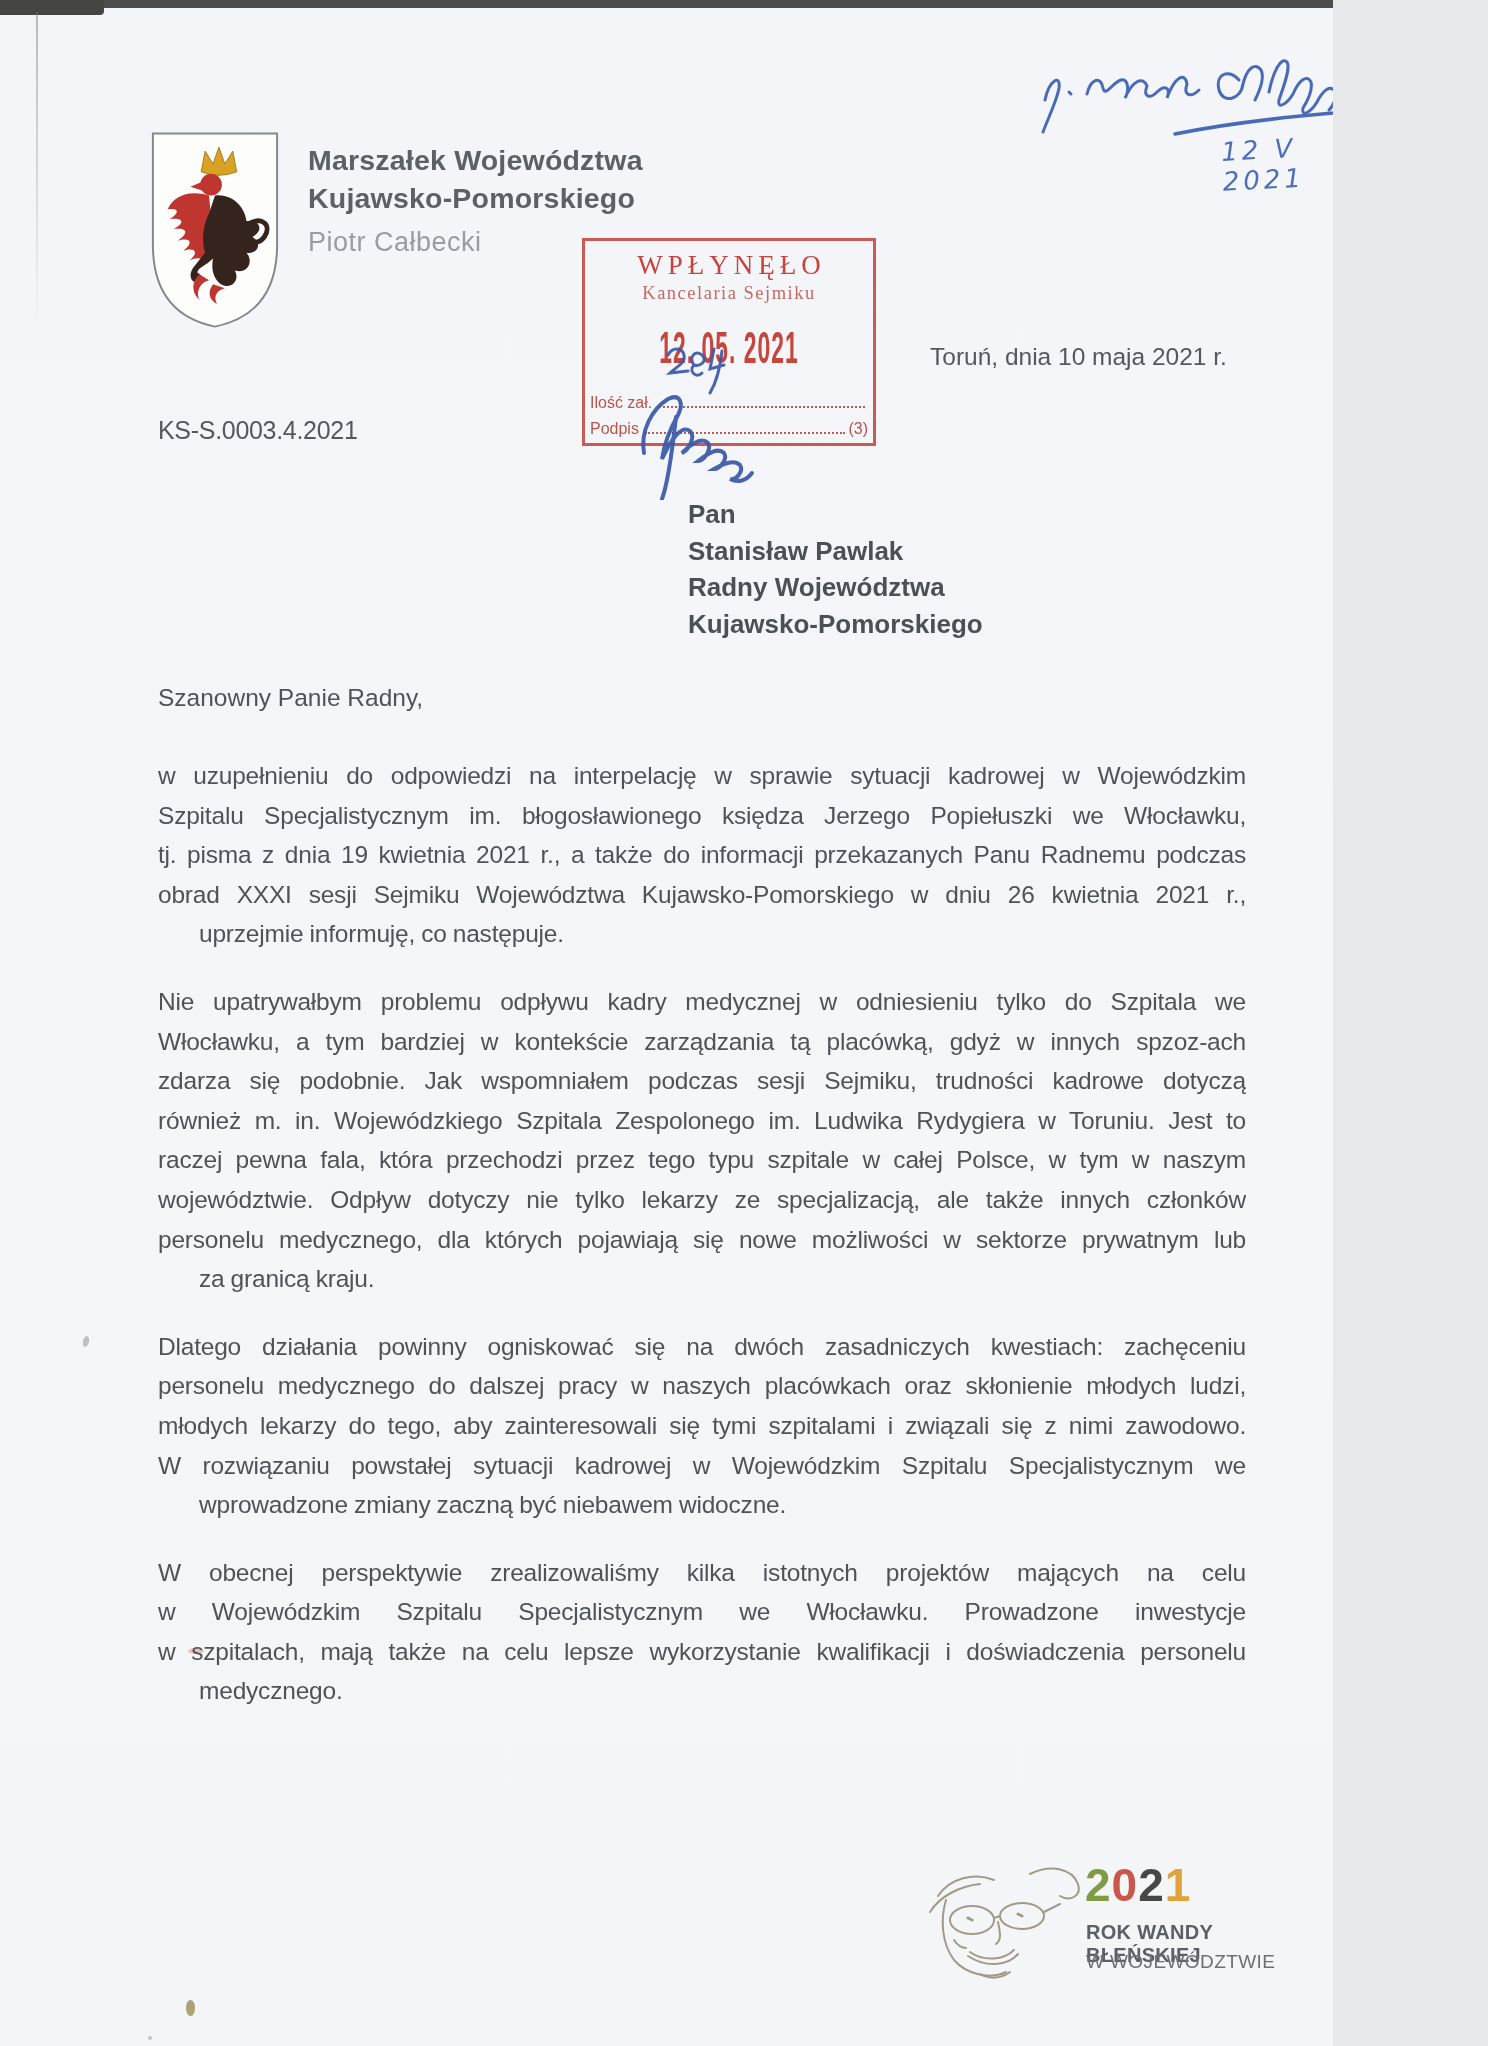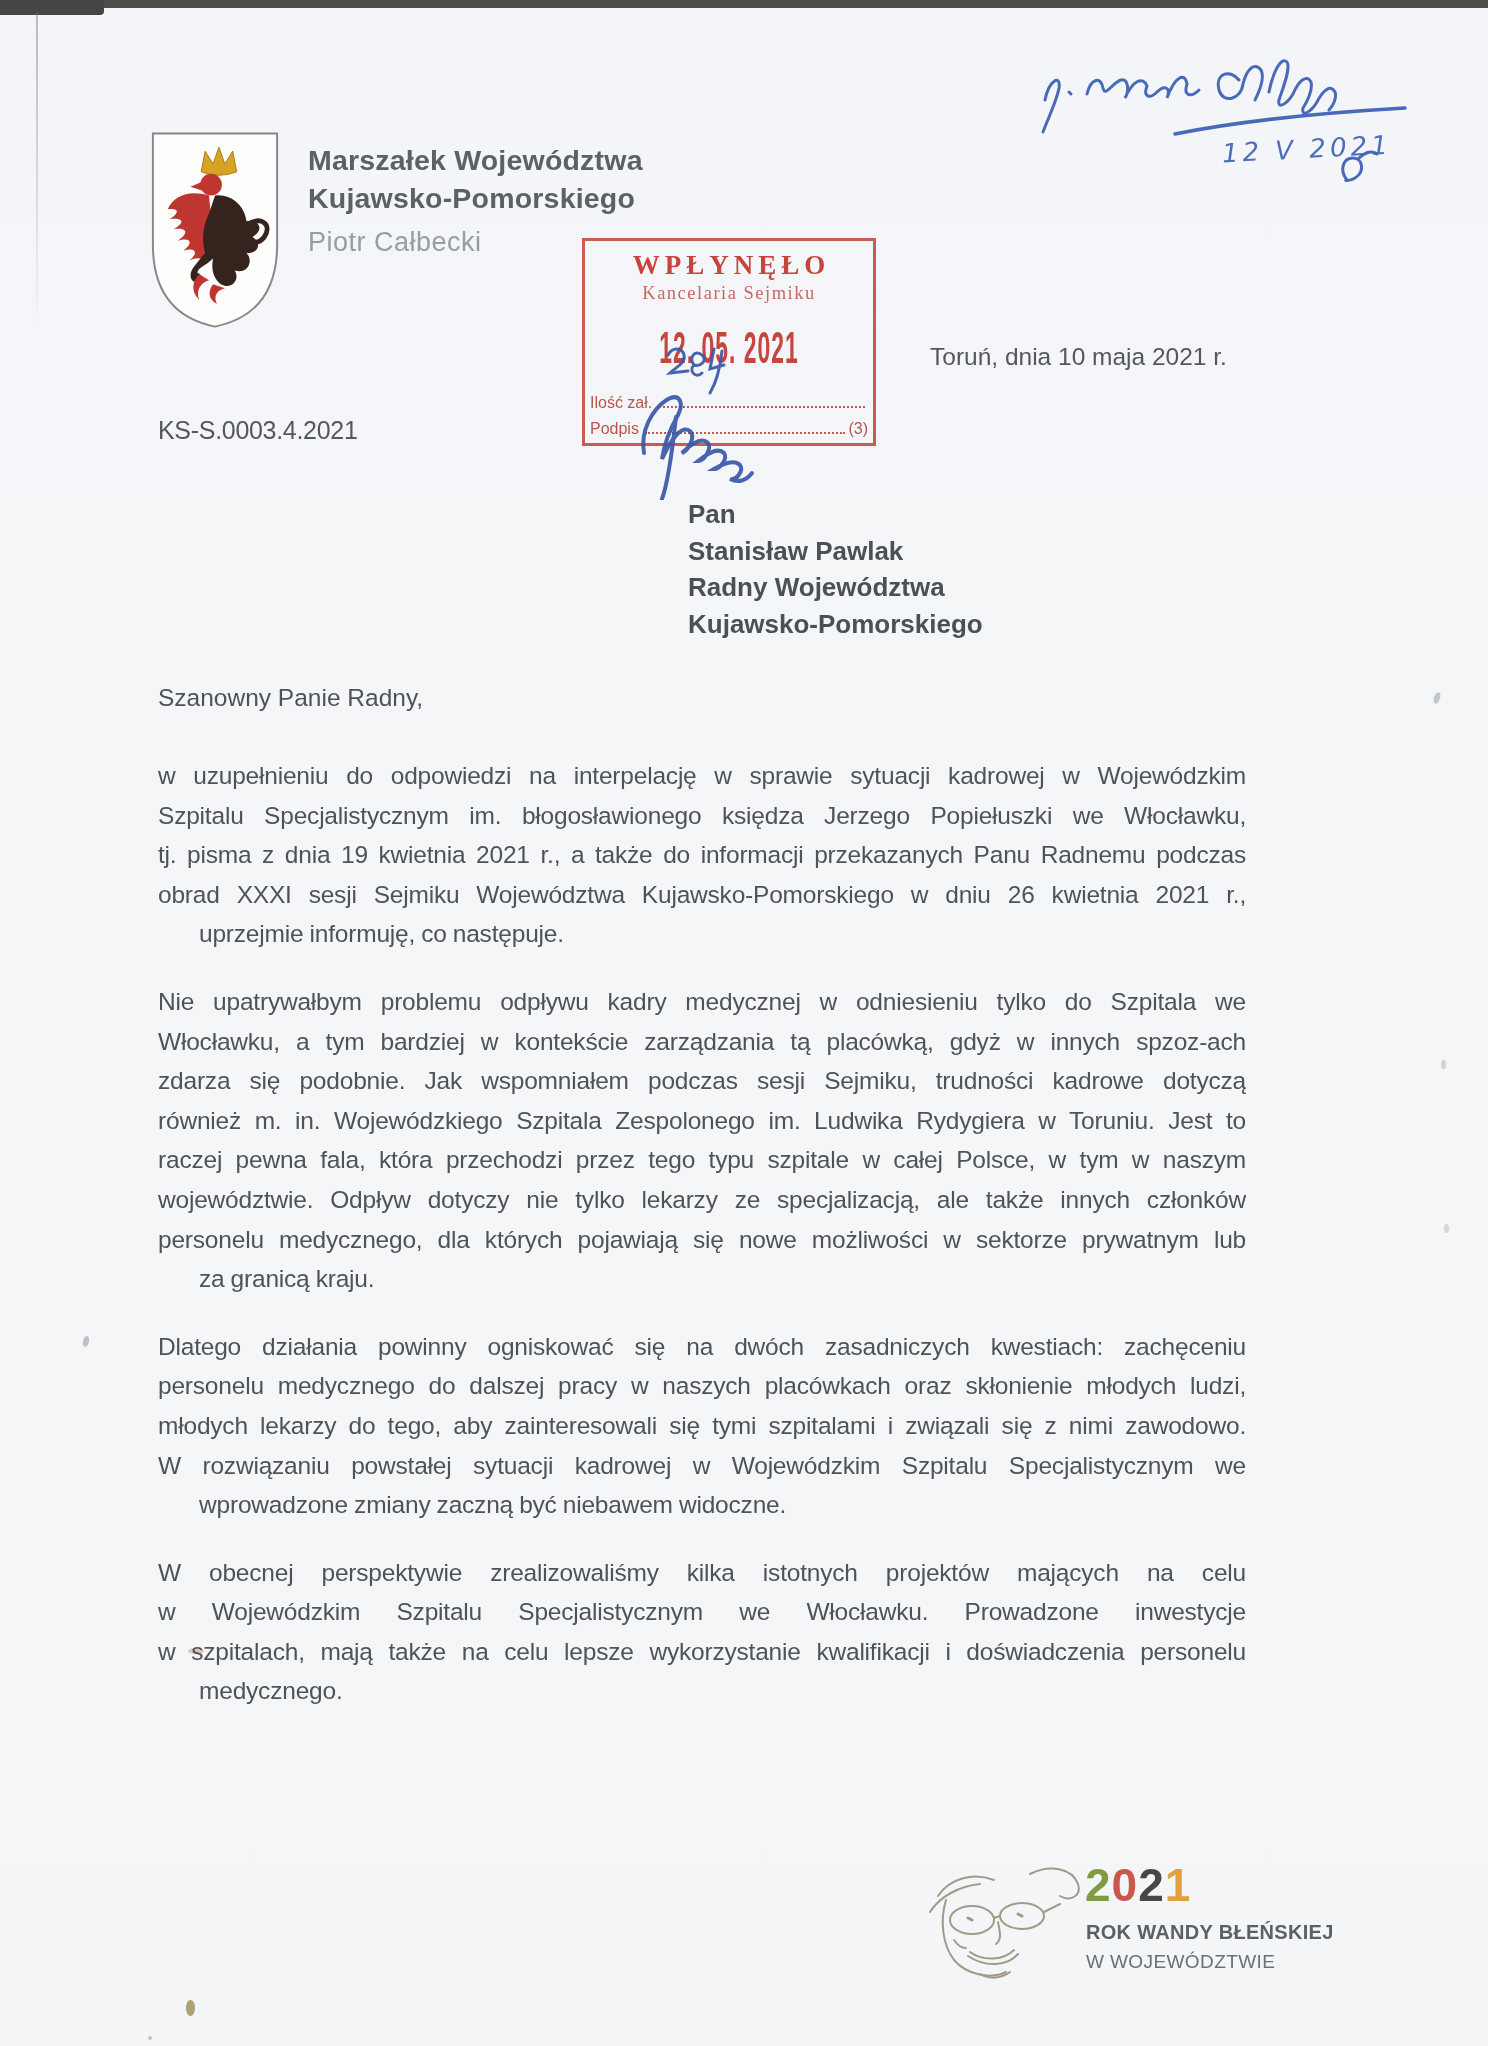--- a/index.html
+++ b/index.html
@@ -1,17 +1,17 @@
 <!DOCTYPE html>
 <html><head>
 <meta charset="utf-8">
 <style>
   html,body { margin:0; padding:0; background:#e6e8ea; }
   #page {
-    position:relative; width:1488px; height:2046px;
+    position:relative; width:1333px; height:2046px;
     background:linear-gradient(180deg,#f3f5f8 0%,#f4f6f8 55%,#f3f5f7 100%);
     overflow:hidden; font-family:"Liberation Sans", sans-serif;
   }
 
   
   .edge-top { position:absolute; left:0; top:0; width:100%; height:8px; background:#4d4d4b; }
   .edge-top-left { position:absolute; left:0; top:0; width:104px; height:15px; background:#454543; border-radius:0 0 4px 0; }
   .edge-left-line { position:absolute; left:36px; top:12px; width:2px; height:320px;
     background:linear-gradient(180deg, rgba(110,115,120,.45), rgba(110,115,120,0)); }
   .speck { position:absolute; border-radius:50%; }
@@ -27,21 +27,21 @@
   #annotation-date {
     position:absolute; left:1222px; top:134px; color:#3f63b5;
     font-family:"DejaVu Sans", sans-serif; font-style:italic; font-size:26px;
     letter-spacing:4px; transform:rotate(-3deg); opacity:.92;
   }
 
   
   #stamp { position:absolute; left:582px; top:238px; width:288px; height:202px;
     border:3px solid rgba(196,68,60,.88); }
   .stamp-title { position:absolute; left:0; right:0; top:9px; text-align:center;
-    font-family:"Liberation Serif", serif; font-weight:bold; font-size:27px;
+    font-family:"Liberation Serif", serif; font-weight:normal; font-size:27px;
     letter-spacing:5px; text-indent:5px; color:#c8433b; }
   .stamp-sub { position:absolute; left:0; right:0; top:42px; text-align:center;
     font-family:"Liberation Serif", serif; font-size:18.5px; letter-spacing:1.5px;
     color:#c05a50; opacity:.9; }
   .stamp-date { position:absolute; left:0; right:0; top:82px; text-align:center;
     font-weight:bold; font-size:44px; letter-spacing:2px; color:#c6463e;
     transform:scaleX(.52); transform-origin:center; white-space:nowrap; }
   .stamp-fields { position:absolute; left:5px; right:5px; bottom:5px;
     font-size:16px; color:#b9554b;margin-top:24px; }
   .stamp-field { display:flex; align-items:flex-end; height:26px; }

